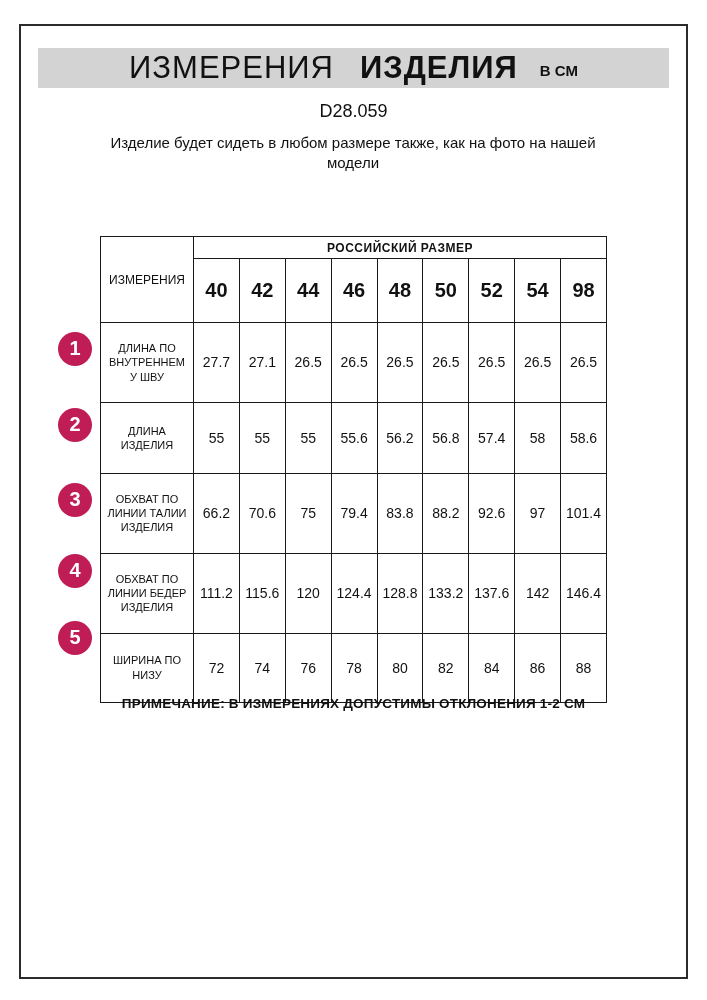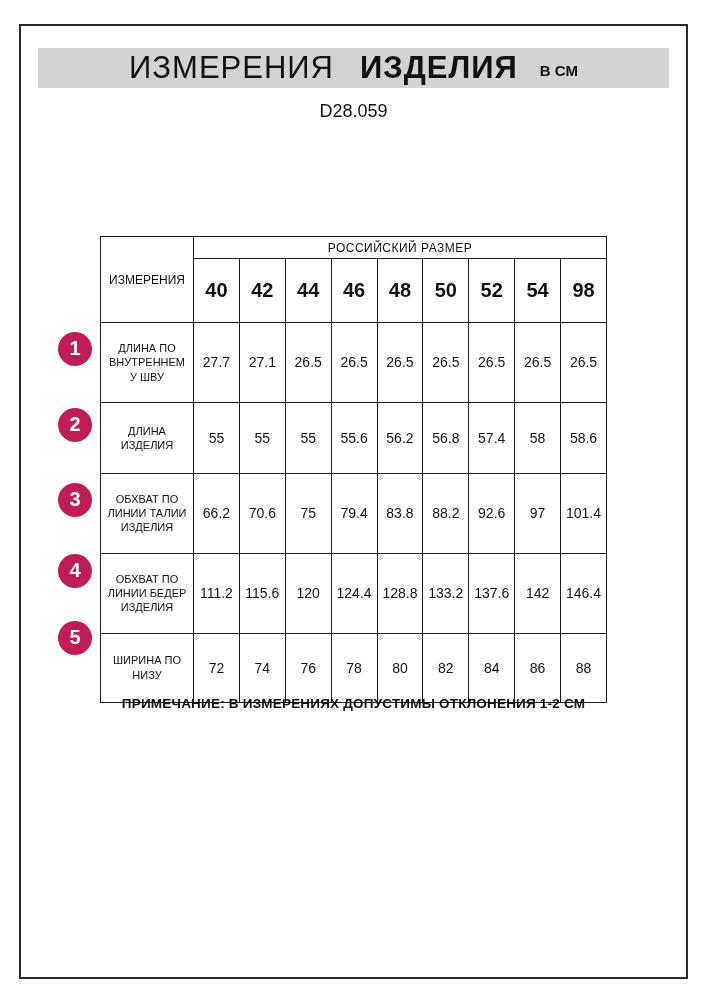--- a/index.html
+++ b/index.html
@@ -49,21 +49,21 @@
     background:#fff;
   }
   tr.hr1{height:22px;}
   tr.hr2{height:64px;padding-left:44px;}
   tr.dr1{height:71px;}
   tr.dr2{height:71px;}
   tr.dr3{height:72px;}
   tr.dr4{height:72px;}
   tr.dr5{height:69px;}
   th.corner{font-size:12px;font-weight:400;}
-  th.span-header{font-size:12px;font-weight:400;letter-spacing:.5px;}
+  th.span-header{font-size:12px;font-weight:700;letter-spacing:.5px;}
   th.size-h{font-size:20px;font-weight:700;}
   td.row-label{
     font-size:11px;line-height:1.3;padding:18px 6px;
     overflow-wrap:break-word;word-break:break-word;
   }
   td.val{font-size:14px;}
   .badge{
     position:absolute;left:58px;width:34px;height:34px;
     background:var(--badge);border-radius:50%;
     color:#fff;font-size:20px;font-weight:700;
@@ -88,20 +88,21 @@
   <div class="frame"></div>
 
   <div class="band">
     <span class="t1">ИЗМЕРЕНИЯ</span>
     <span class="t2">ИЗДЕЛИЯ</span>
     <span class="t3">В СМ</span>
   </div>
 
   <div class="model">D28.059</div>
 
+  <div class="subtitle">Изделие будет сидеть в любом размере также, как на фото на нашей модели</div>
 
   <div class="badge b1">1</div>
   <div class="badge b2">2</div>
   <div class="badge b3">3</div>
   <div class="badge b4">4</div>
   <div class="badge b5">5</div>
 
   <table class="size-table">
     <colgroup>
       <col class="c0">

